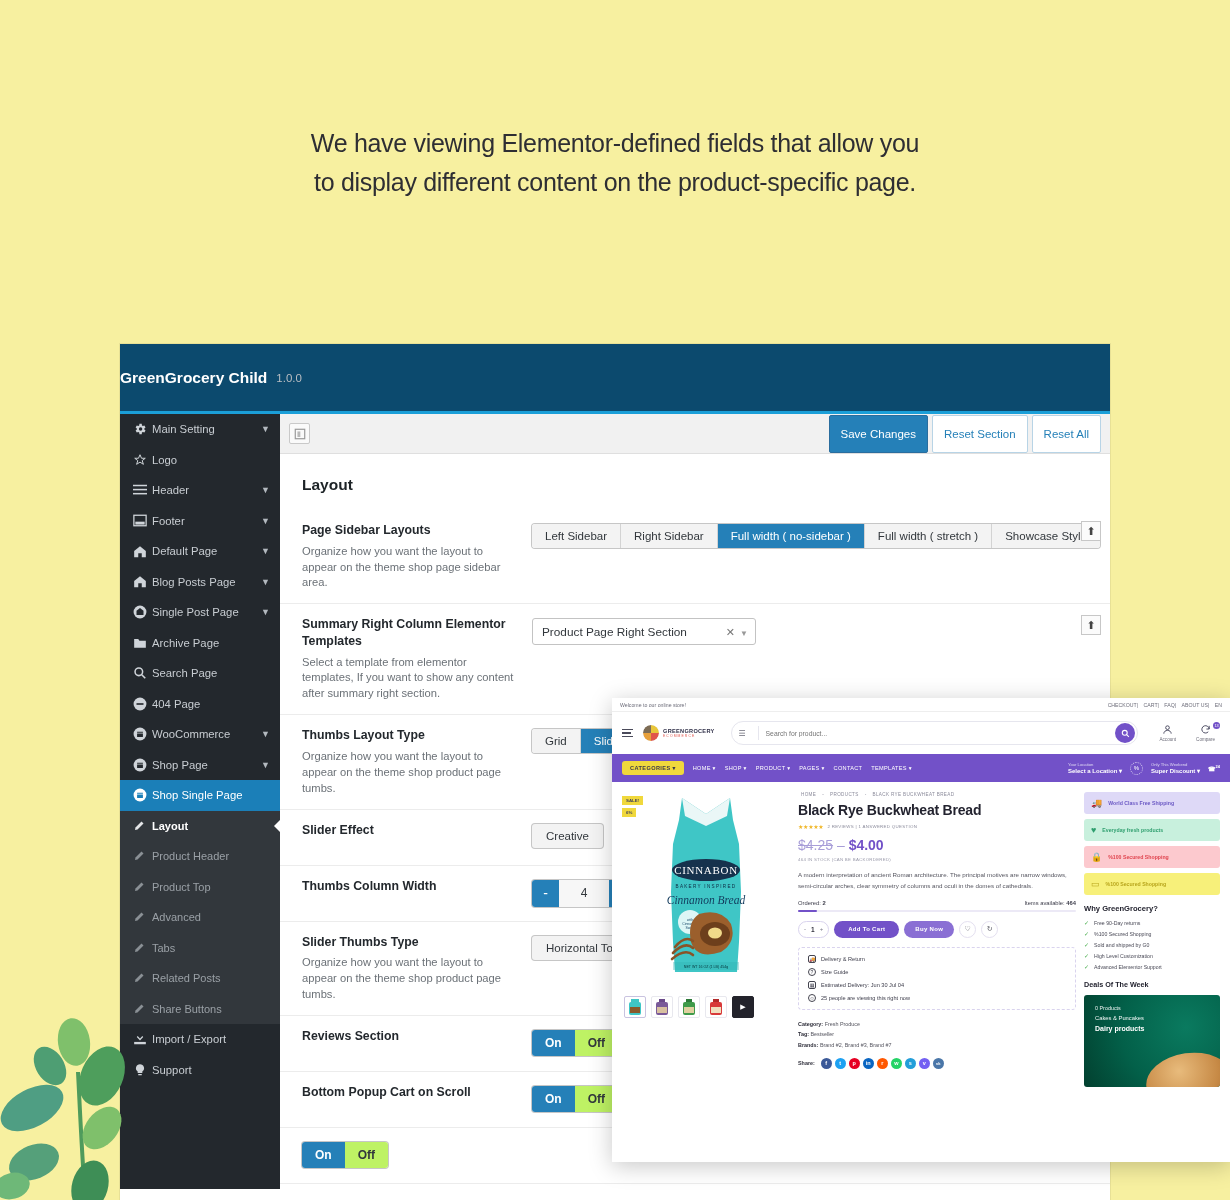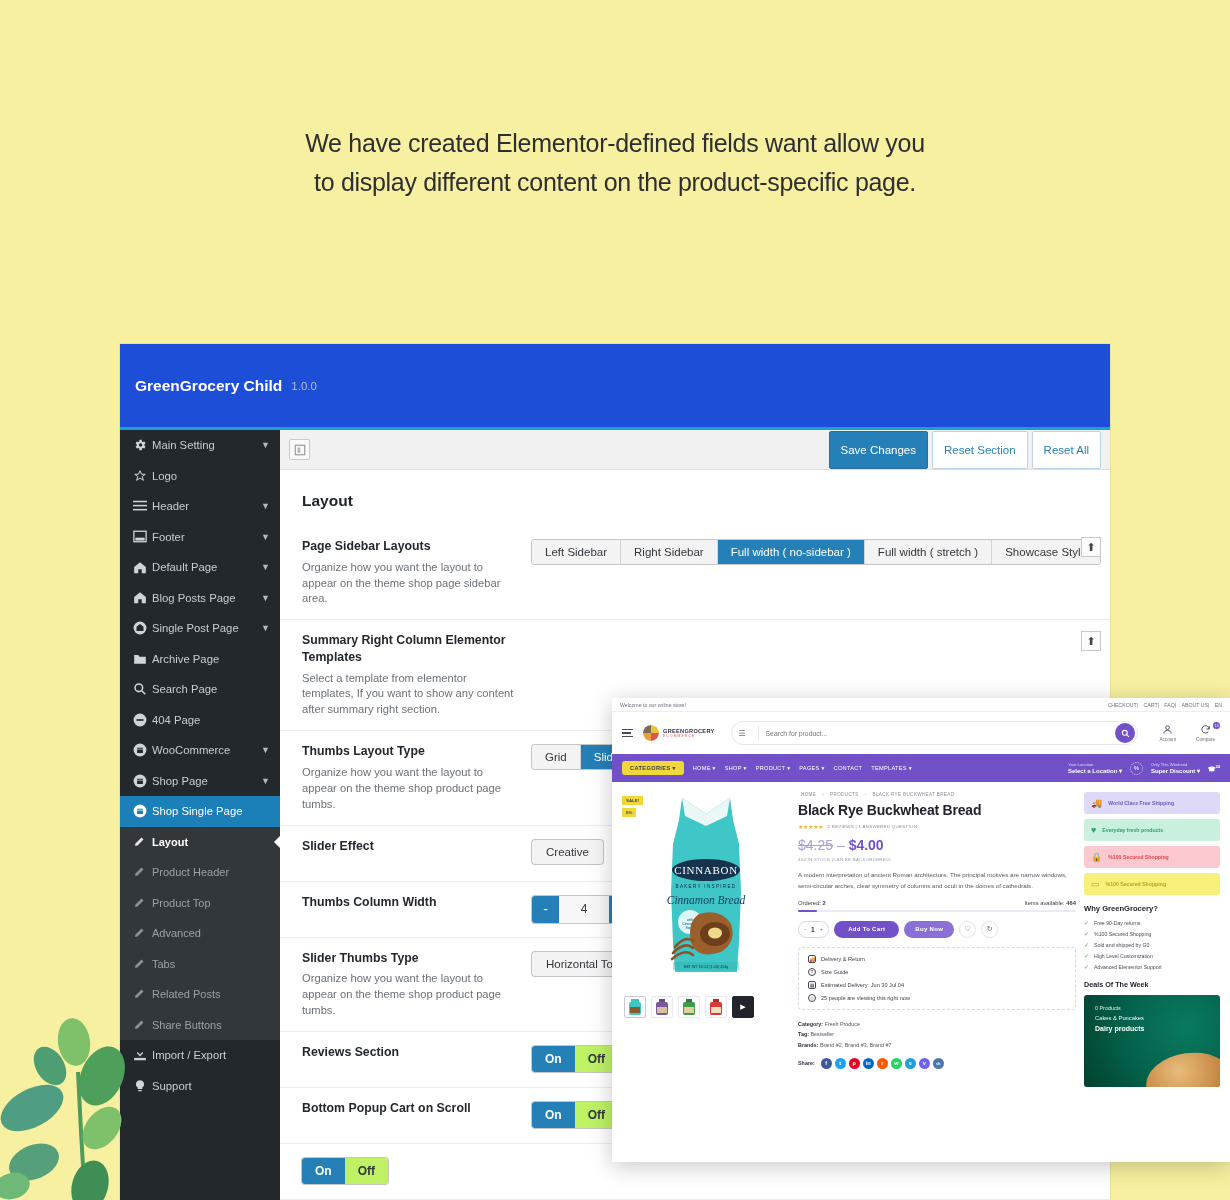--- a/index.html
+++ b/index.html
@@ -33,22 +33,22 @@
   .admin {
     position: absolute;
     left: 120px; top: 344px;
     width: 990px; height: 856px;
     background: #fff;
     box-shadow: 0 0 0 1px rgba(0,0,0,.06);
     overflow: hidden;
     z-index: 10;
   }
   .admin-topbar {
-    height: 86px; background: #1d4ed8;
-    display: flex; align-items: center; padding-left: 15px;
+    height: 70px; background: #0c4a6e;
+    display: flex; align-items: center; 
     border-bottom: 3px solid #1b9fd8;
   }
   .admin-topbar .brand { color: #fff; font-size: 15.5px; font-weight: bold; }
   .admin-topbar .ver { color: #b9bec3; font-size: 11.5px; margin-left: 9px; }
 
   .admin-body { display: flex; height: 775px; }
 
   
   .sidebar { width: 160px; background: #23282d; flex: none; position: relative; }
   .nav-item {
@@ -300,21 +300,21 @@
     border-radius: 50% 50% 48% 48%;
     background: radial-gradient(circle at 40% 30%, #e8bb7c, #c78a46 60%, #9b6429 100%);
     transform: rotate(-8deg);
   }
 </style>
 </head>
 <body>
 
 <div class="promo">
   <div class="promo-sub">
-    <div>We have created Elementor-defined fields want allow you</div>
+    <div>We have viewing Elementor-defined fields that allow you</div>
     <div>to display different content on the product-specific page.</div>
   </div>
 </div>
 
 <div class="admin">
 
   <div class="admin-topbar">
     <span class="brand">GreenGrocery Child</span>
     <span class="ver">1.0.0</span>
   </div>
@@ -565,20 +565,26 @@
             <div>Showcase Style</div>
           </div>
         </div>
         <div class="up-marker">⬆</div>
       </div>
 
       <div class="field-row">
         <div class="field-left">
           <div class="field-label">Summary Right Column Elementor Templates</div>
           <div class="field-desc">Select a template from elementor templates, If you want to show any content after summary right section.</div>
+        </div>
+        <div class="field-right">
+          <div class="select-box">
+            <span>Product Page Right Section</span>
+            <span><span class="sx">✕</span><span class="sc">▼</span></span>
+          </div>
         </div>
         <div class="up-marker">⬆</div>
       </div>
 
       <div class="field-row">
         <div class="field-left">
           <div class="field-label">Thumbs Layout Type</div>
           <div class="field-desc">Organize how you want the layout to appear on the theme shop product page tumbs.</div>
         </div>
         <div class="field-right">

